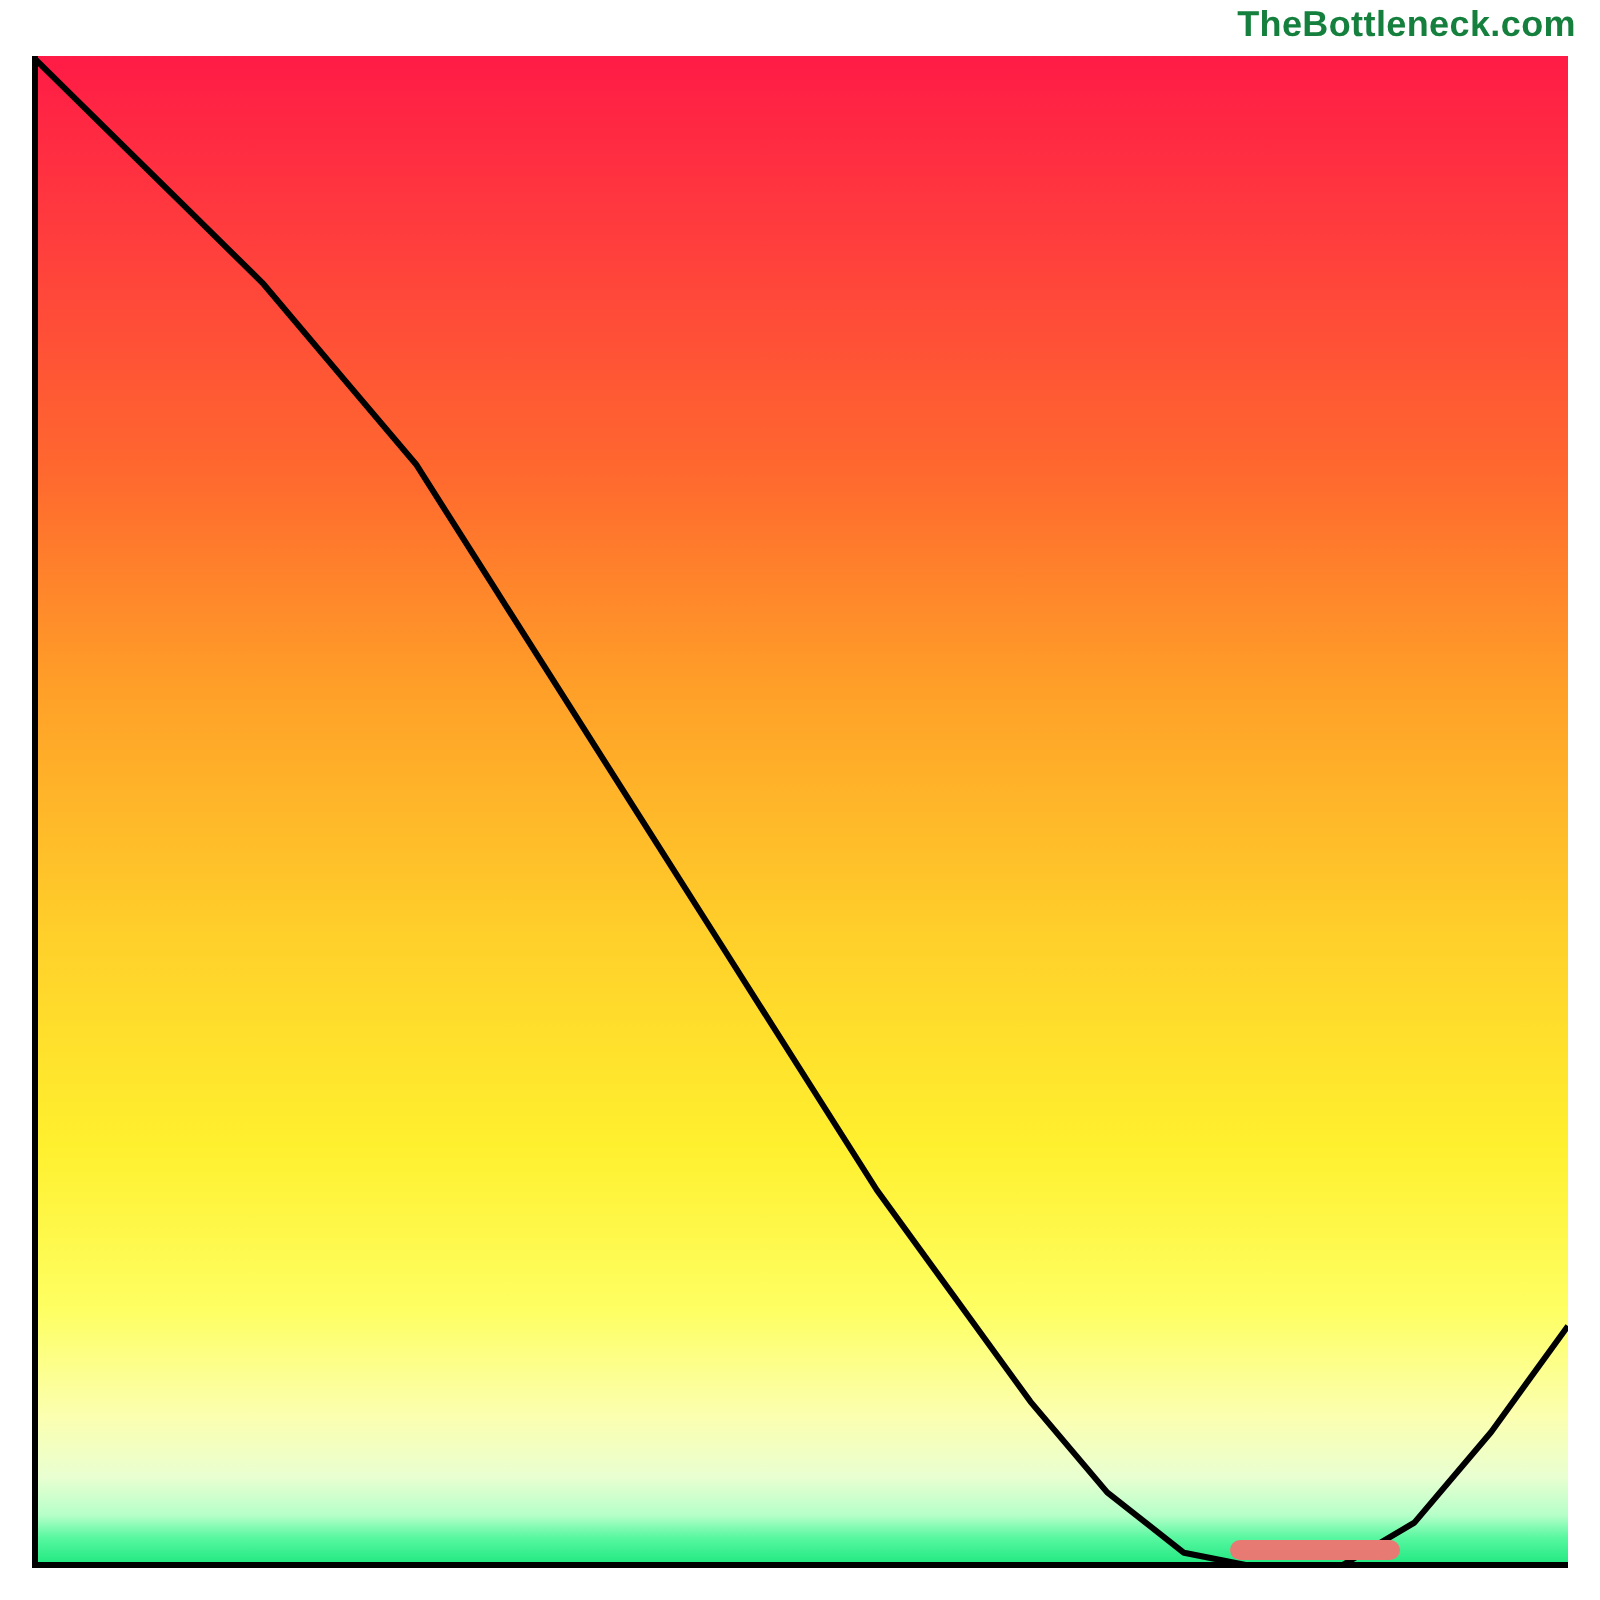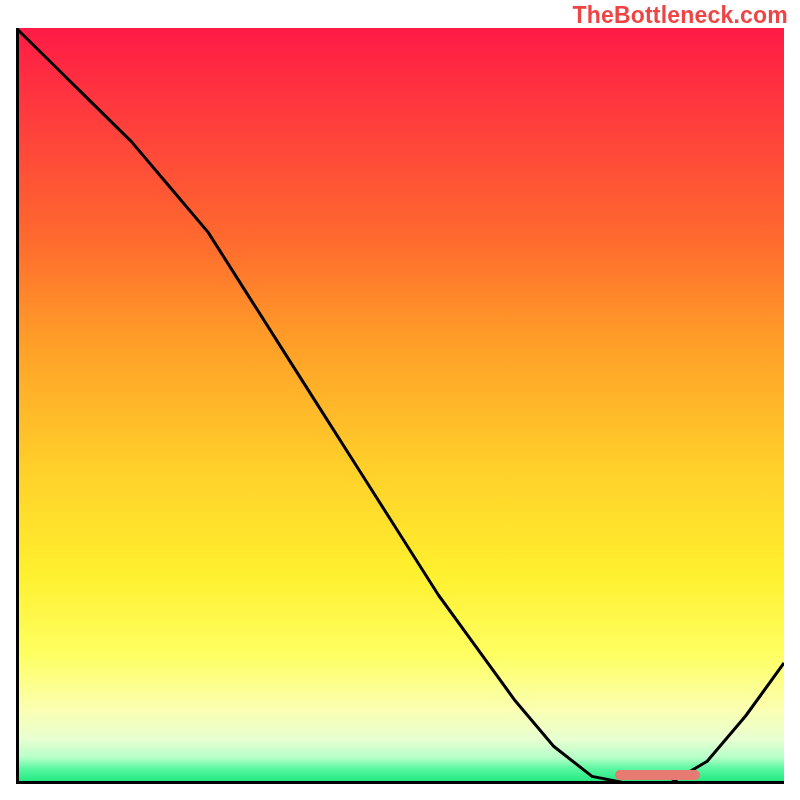--- a/index.html
+++ b/index.html
@@ -13,23 +13,23 @@
   }
   .wrap {
     position: relative;
     width: 800px;
     height: 800px;
   }
   .attribution {
     position: absolute;
     top: 2px;
     right: 12px;
-    font-size: 23px;
+    font-size: 18px;
     font-weight: 600;
-    color: #ef4444;
+    color: #15803d;
     letter-spacing: 0.2px;
   }
   .plot-outer {
     position: absolute;
     left: 16px;
     top: 28px;
     width: 768px;
     height: 756px;
     background: #ffffff;
   }

